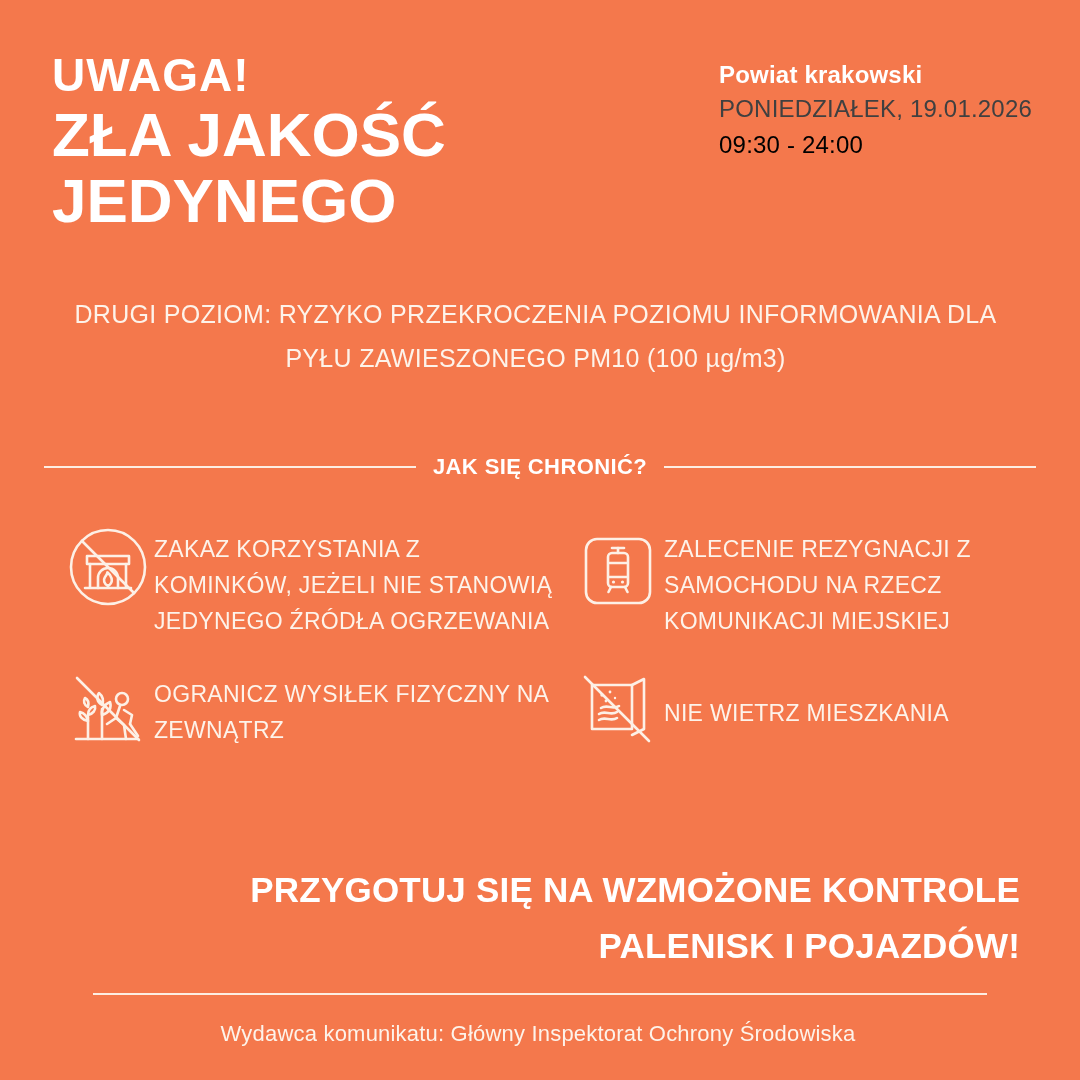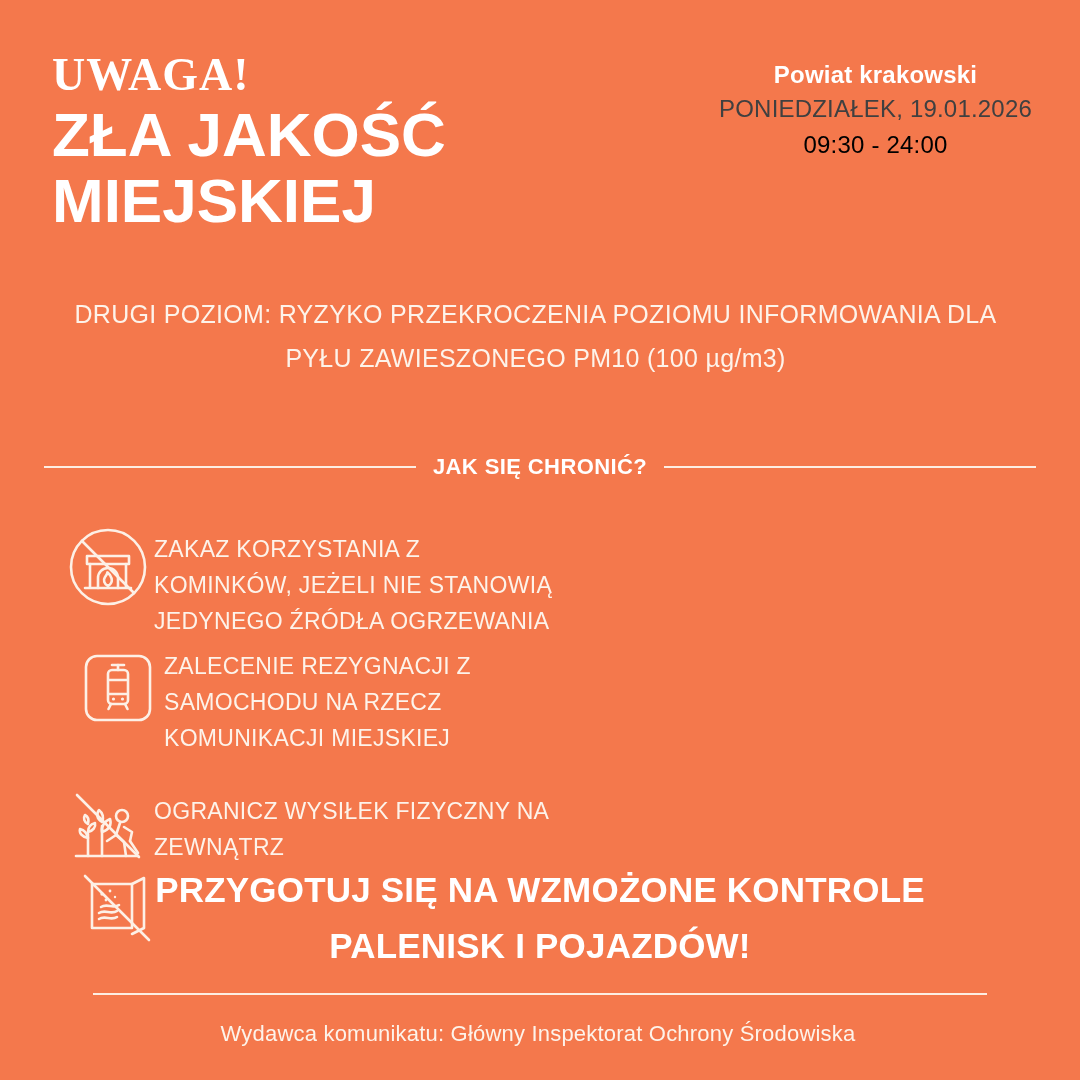--- a/index.html
+++ b/index.html
@@ -35,36 +35,35 @@
     left: 0;
     top: 0;
   }
   .title-small {
     font-size: 46px;
     font-weight: 700;
     letter-spacing: 1px;
     line-height: 54px;
     color: #ffffff;
     margin: 0;
-    font-family: Liberation Serif, serif;
   }
   .title-big {
     font-size: 62px;
     font-weight: 800;
     letter-spacing: 0px;
     line-height: 66px;
     color: #ffffff;
     margin: 0;
     white-space: nowrap;
   }
   .meta-block {
     position: absolute;
     right: 0;
     top: 11px;
-    text-align: center;
+    text-align: left;
   }
   .meta-region {
     font-size: 24px;
     font-weight: 800;
     line-height: 32px;
     color: #ffffff;
     letter-spacing: 0.2px;
   }
   .meta-date {
     font-size: 24px;
@@ -125,21 +124,20 @@
   
   .advice-grid {
     position: absolute;
     left: 62px;
     top: 522px;
     width: 980px;
   }
   .advice-row {
     display: flex;
     width: 100%;
-    flex-direction: column;
   }
   .advice-item {
     display: flex;
     align-items: flex-start;
     width: 500px;
     box-sizing: border-box;
   }
   .advice-item.col2 { width: 480px; padding-left: 10px; align-items: center; }
   .advice-icon {
     flex: 0 0 auto;
@@ -162,21 +160,21 @@
   }
   .row2 { margin-top: 28px; }
   .row2 .advice-icon { width: 92px; height: 80px; }
 
   
   .cta {
     position: absolute;
     left: 60px;
     right: 60px;
     top: 862px;
-    text-align: center;
+    text-align: right;
     font-size: 35px;
     font-weight: 800;
     line-height: 56px;
     color: #ffffff;
     letter-spacing: 0.2px;
   }
 
   
   .footer-rule {
     position: absolute;
@@ -201,21 +199,21 @@
 </style>
 </head>
 <body>
 
 <div class="poster">
 
   <div class="header">
     <div class="title-block">
       <div class="title-small">UWAGA!</div>
       <div class="title-big">ZŁA JAKOŚĆ</div>
-      <div class="title-big">MIEJSKIEJ</div>
+      <div class="title-big">JEDYNEGO</div>
     </div>
     <div class="meta-block">
       <div class="meta-region">Powiat krakowski</div>
       <div class="meta-date">PONIEDZIAŁEK, 19.01.2026</div>
       <div class="meta-time">09:30 - 24:00</div>
     </div>
   </div>
 
   <div class="subtitle">DRUGI POZIOM: RYZYKO PRZEKROCZENIA POZIOMU INFORMOWANIA DLA PYŁU ZAWIESZONEGO PM10 (100 µg/m3)</div>
 
@@ -295,20 +293,21 @@
             <path d="M20 45 c6 -4 12 2 18 -2"></path>
             <path d="M20 51 c6 -4 12 2 18 -2"></path>
             <path d="M22 39 c6 -4 12 2 18 -2"></path>
             <circle cx="23" cy="26" r="1.7" fill="#fdf0e6" stroke="none"></circle>
             <circle cx="31" cy="23" r="1.4" fill="#fdf0e6" stroke="none"></circle>
             <circle cx="27" cy="32" r="1.4" fill="#fdf0e6" stroke="none"></circle>
             <circle cx="36" cy="29" r="1.2" fill="#fdf0e6" stroke="none"></circle>
             <line x1="6" y1="8" x2="70" y2="72"></line>
           </svg>
         </div>
+        <div class="advice-text">NIE WIETRZ MIESZKANIA</div>
       </div>
 
     </div>
 
   </div>
 
   <div class="cta">
     <div>PRZYGOTUJ SIĘ NA WZMOŻONE KONTROLE</div>
     <div>PALENISK I POJAZDÓW!</div>
   </div>

